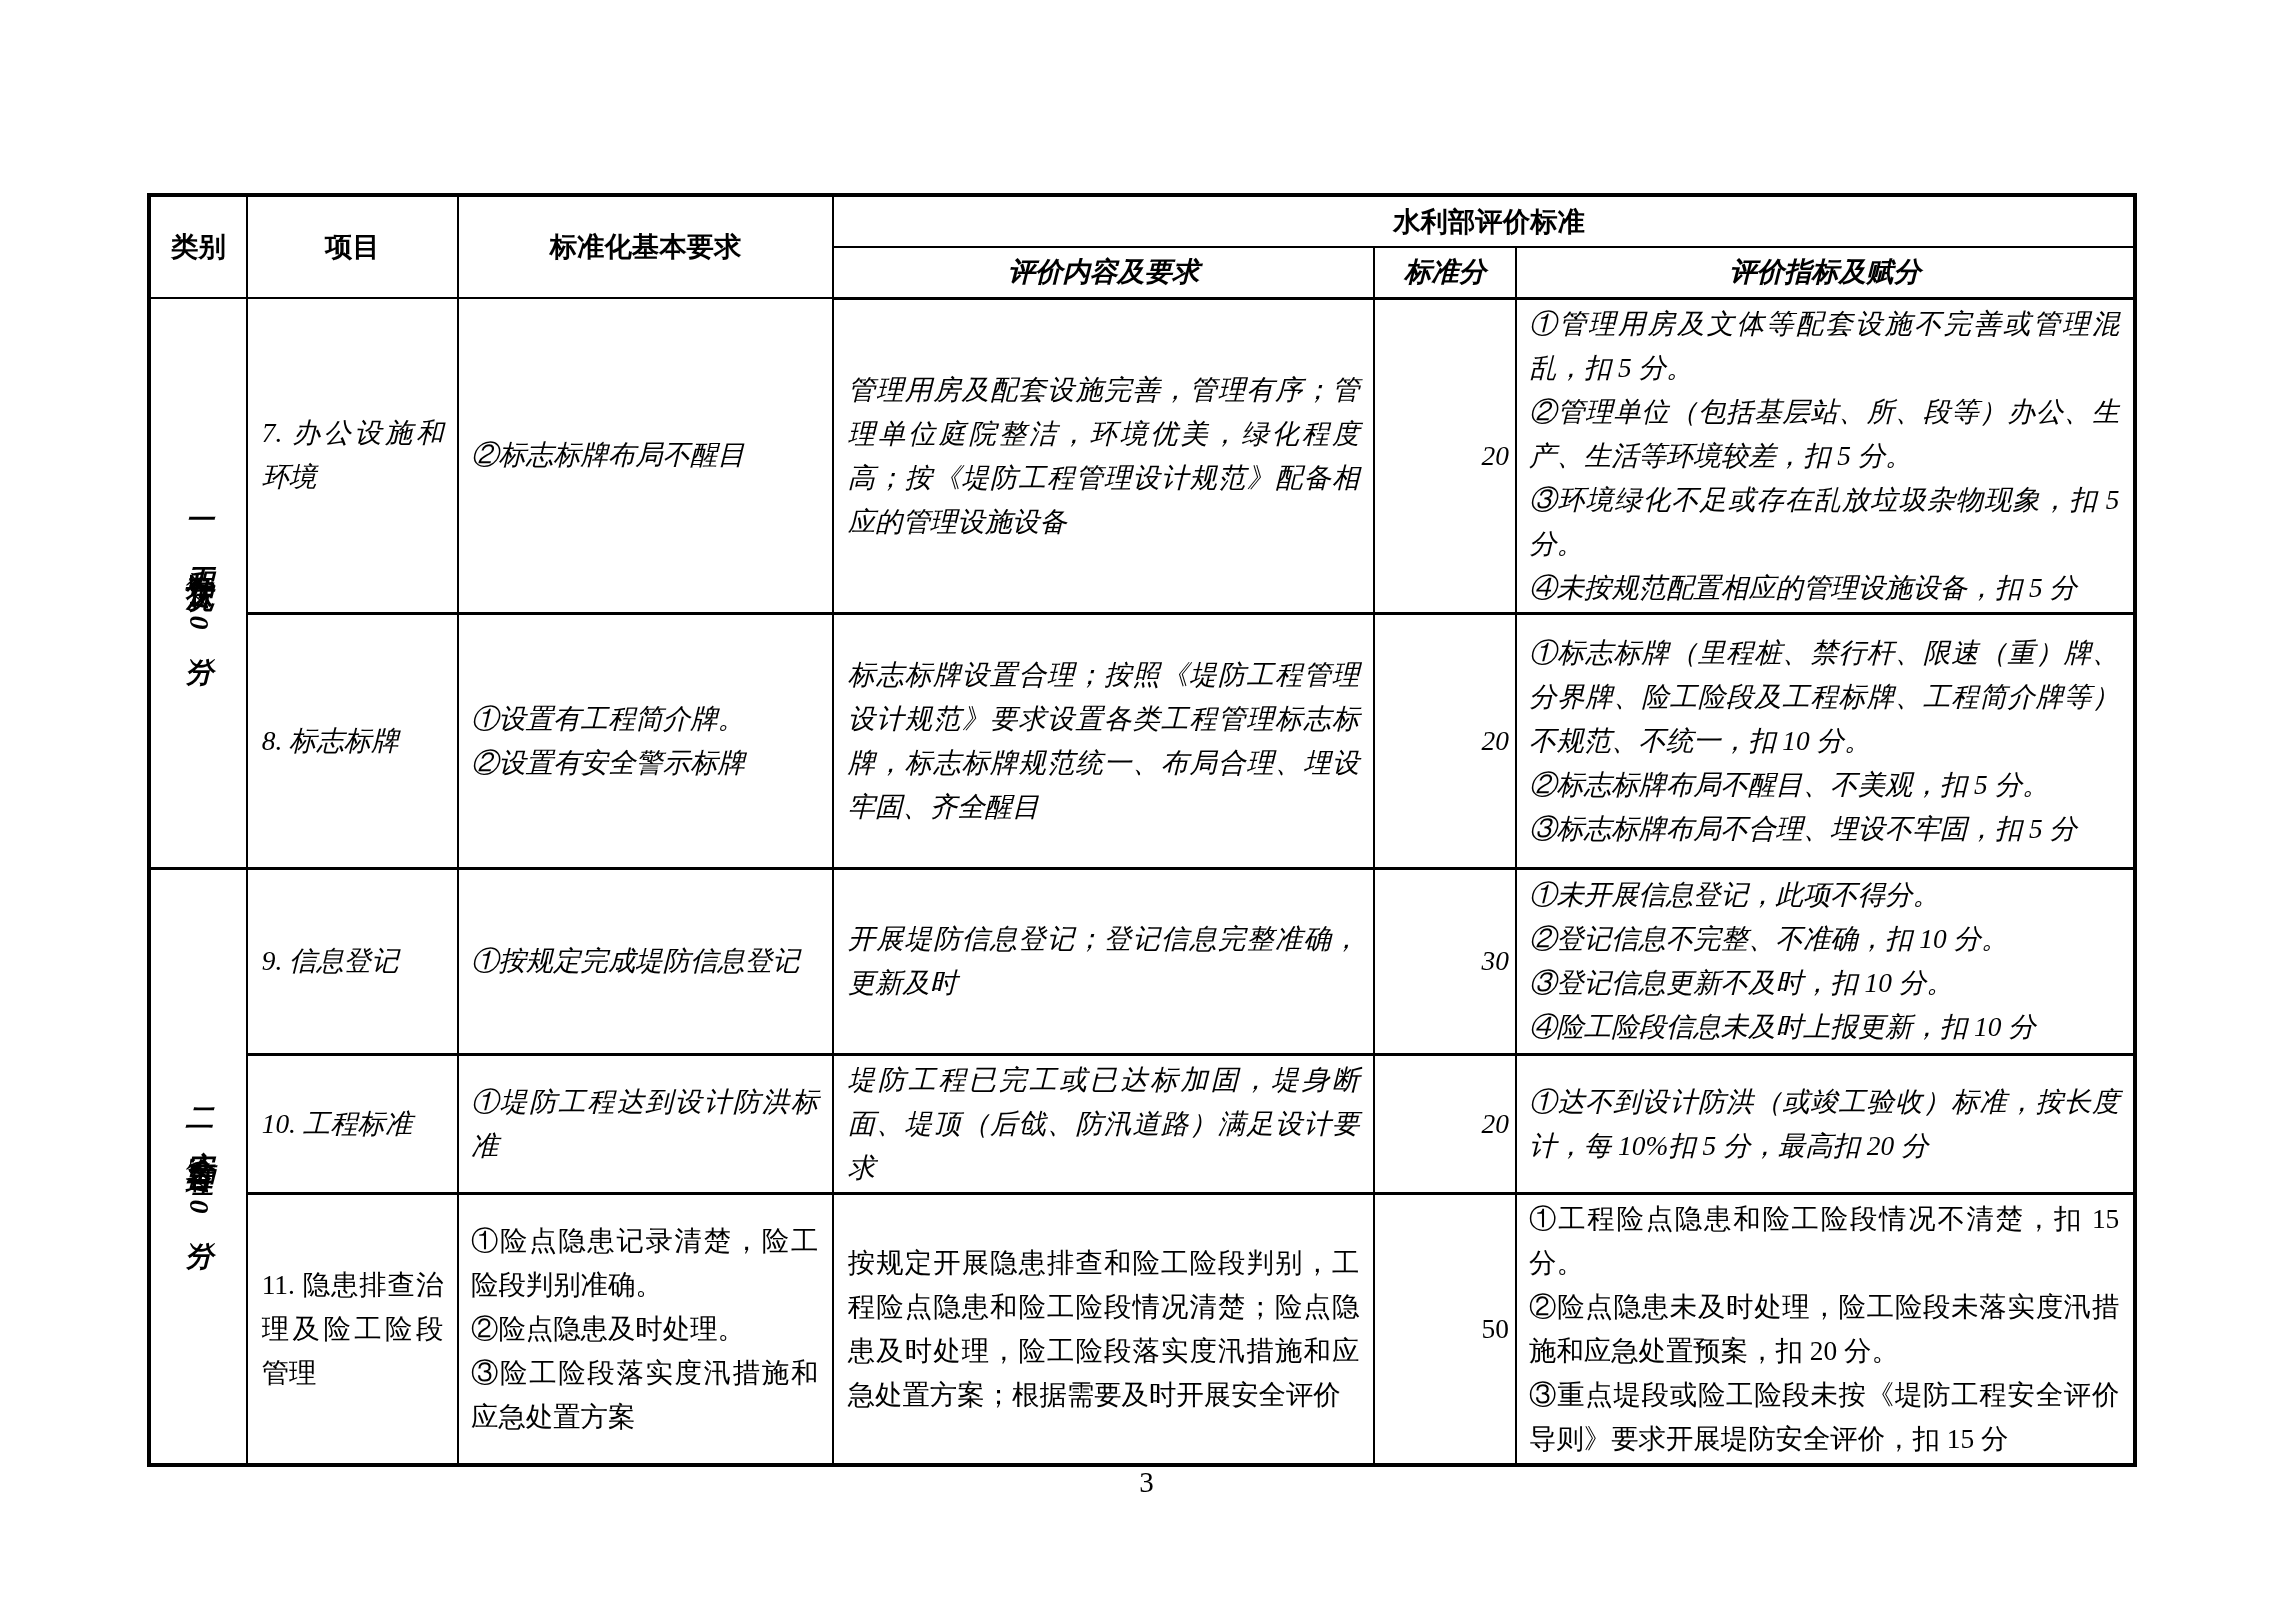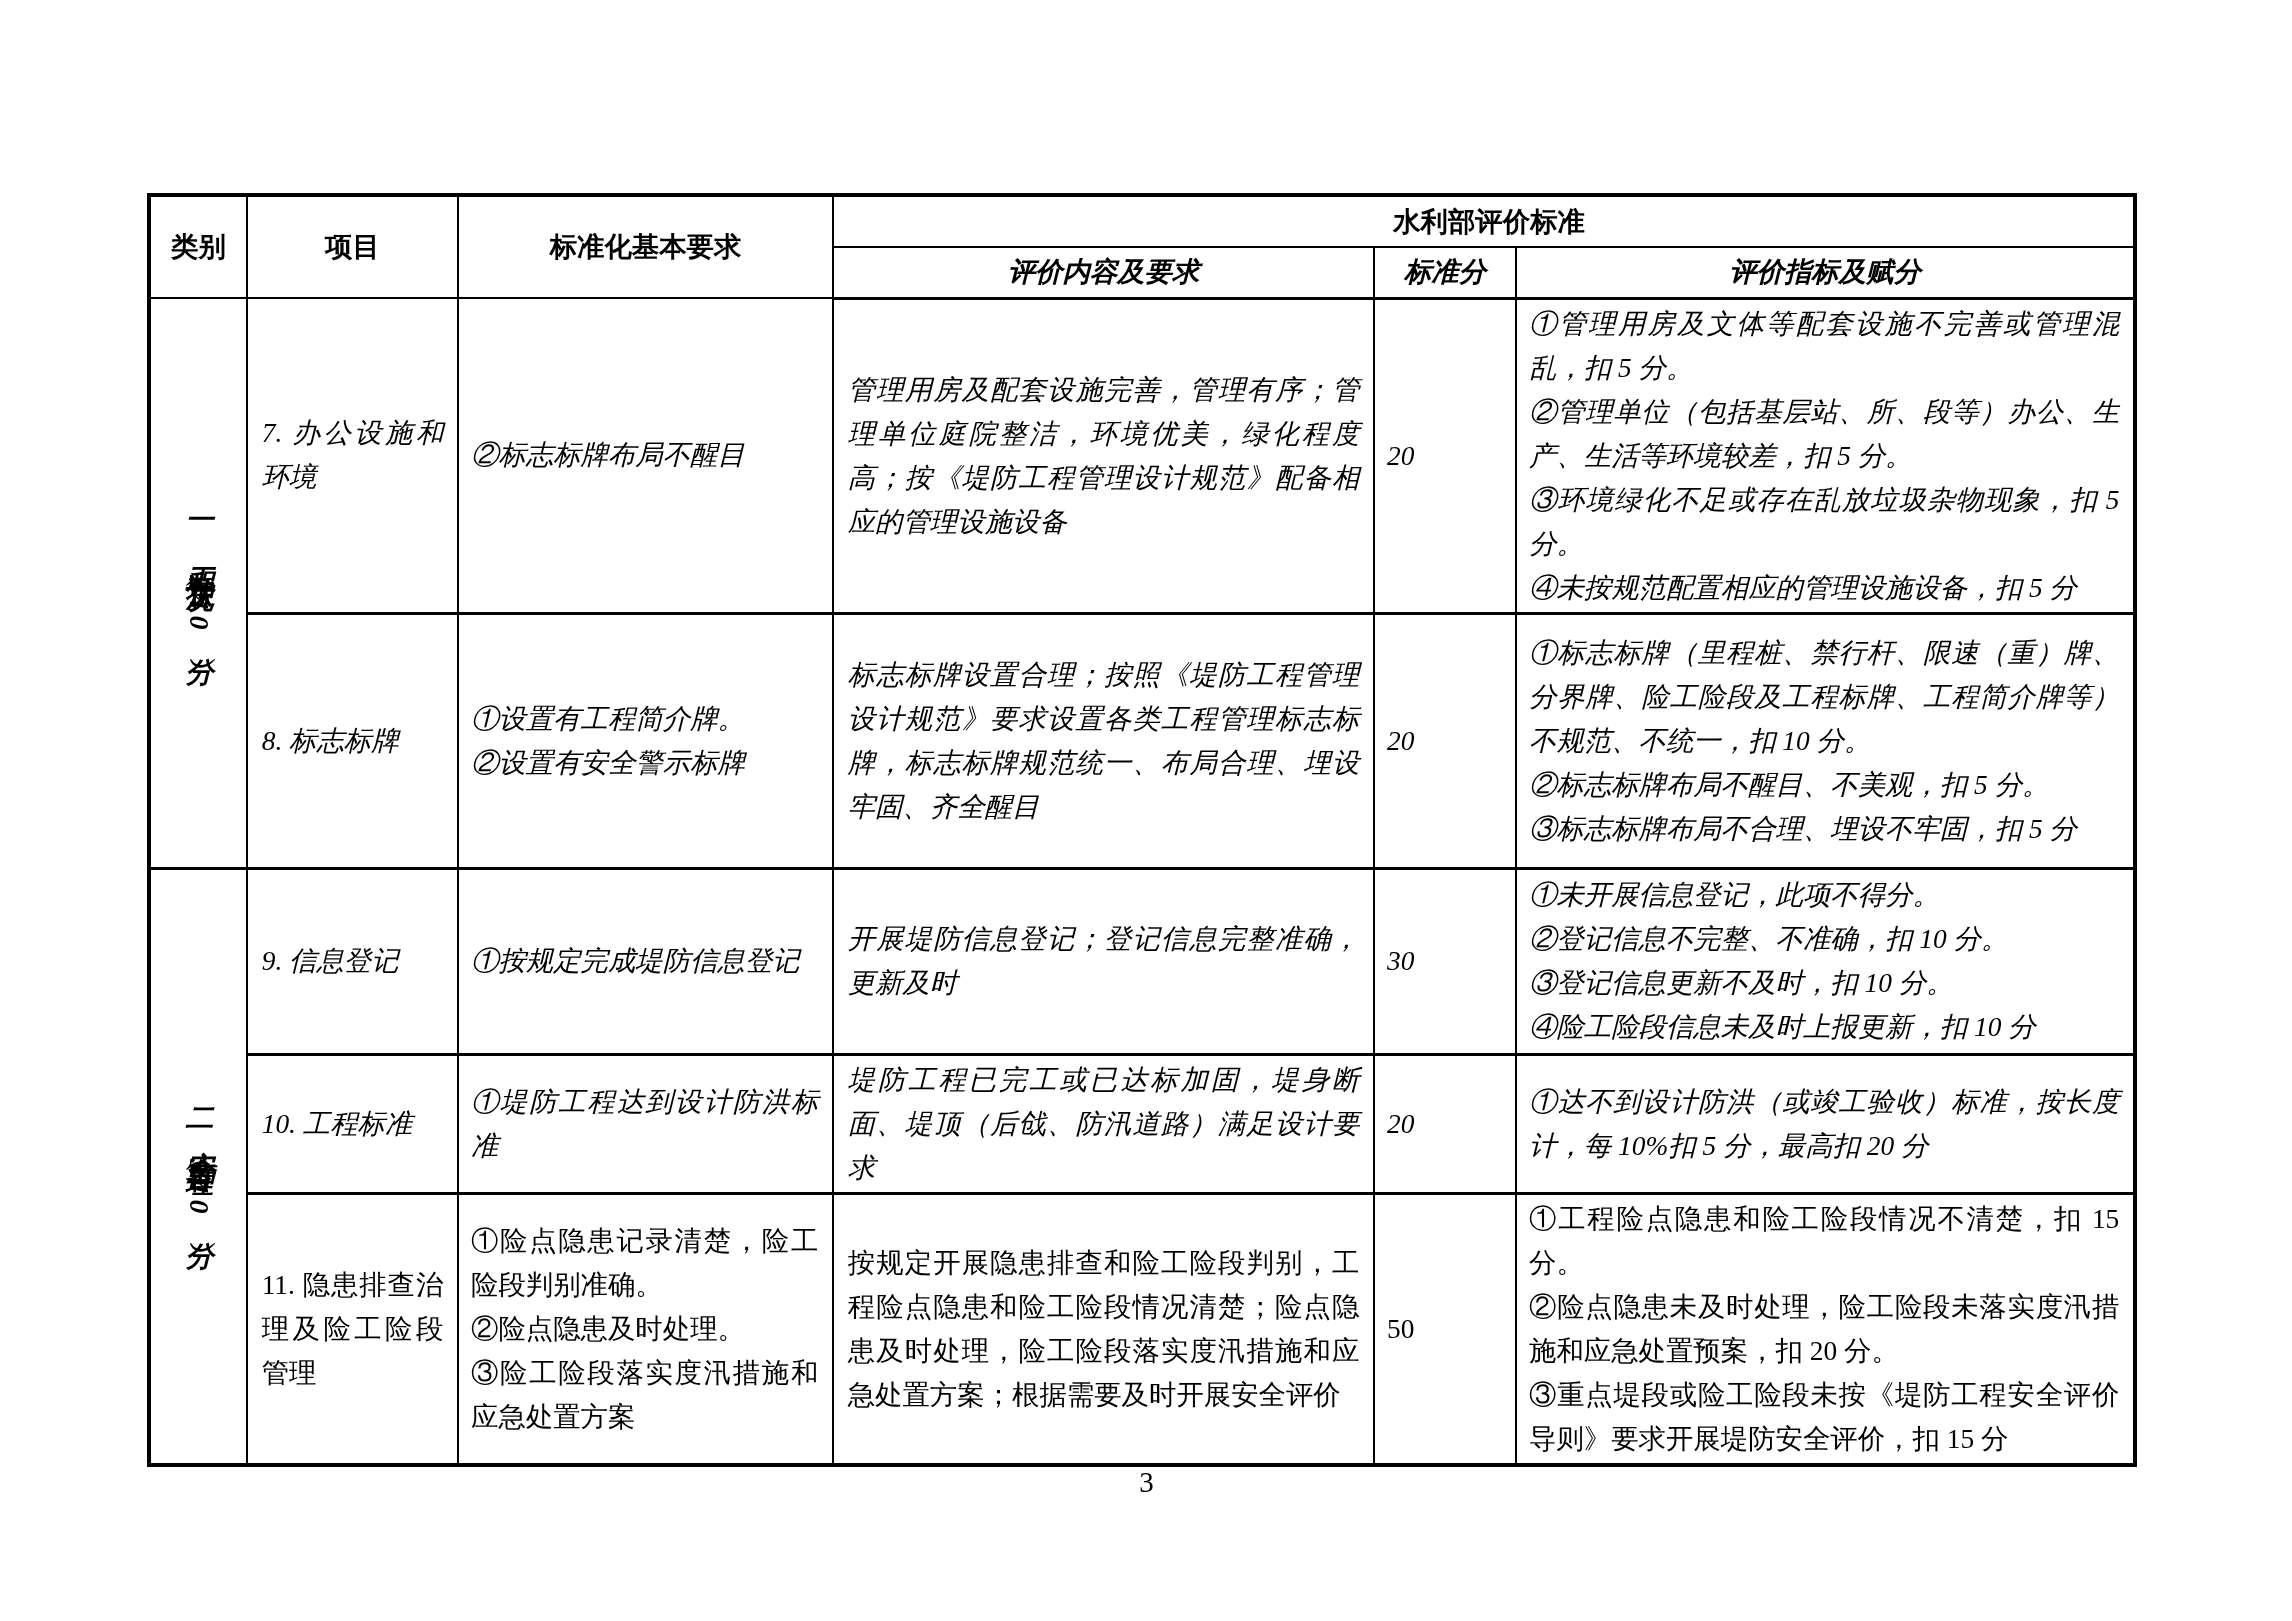--- a/index.html
+++ b/index.html
@@ -36,22 +36,22 @@
     line-height:1.3;
   }
   tr.thickbot td{border-bottom-width:3.9px;font-style:italic;}
   td.thinbot{border-bottom-width:2px !important;padding-left:15px;}
   td.just{
     text-align:justify;
     text-justify:inter-character;
   }
   td.pre{white-space:pre-wrap;padding-left:12px;}
   td.score{
-    text-align:left;
-    padding:2px 12px;
+    text-align:right;
+    padding:2px 6px;
   }
   td.cat{
     text-align:center;
     padding:0;
   }
   .vert{
     display:inline-block;
     writing-mode:vertical-rl;
     text-orientation:mixed;
     letter-spacing:0.22em;

